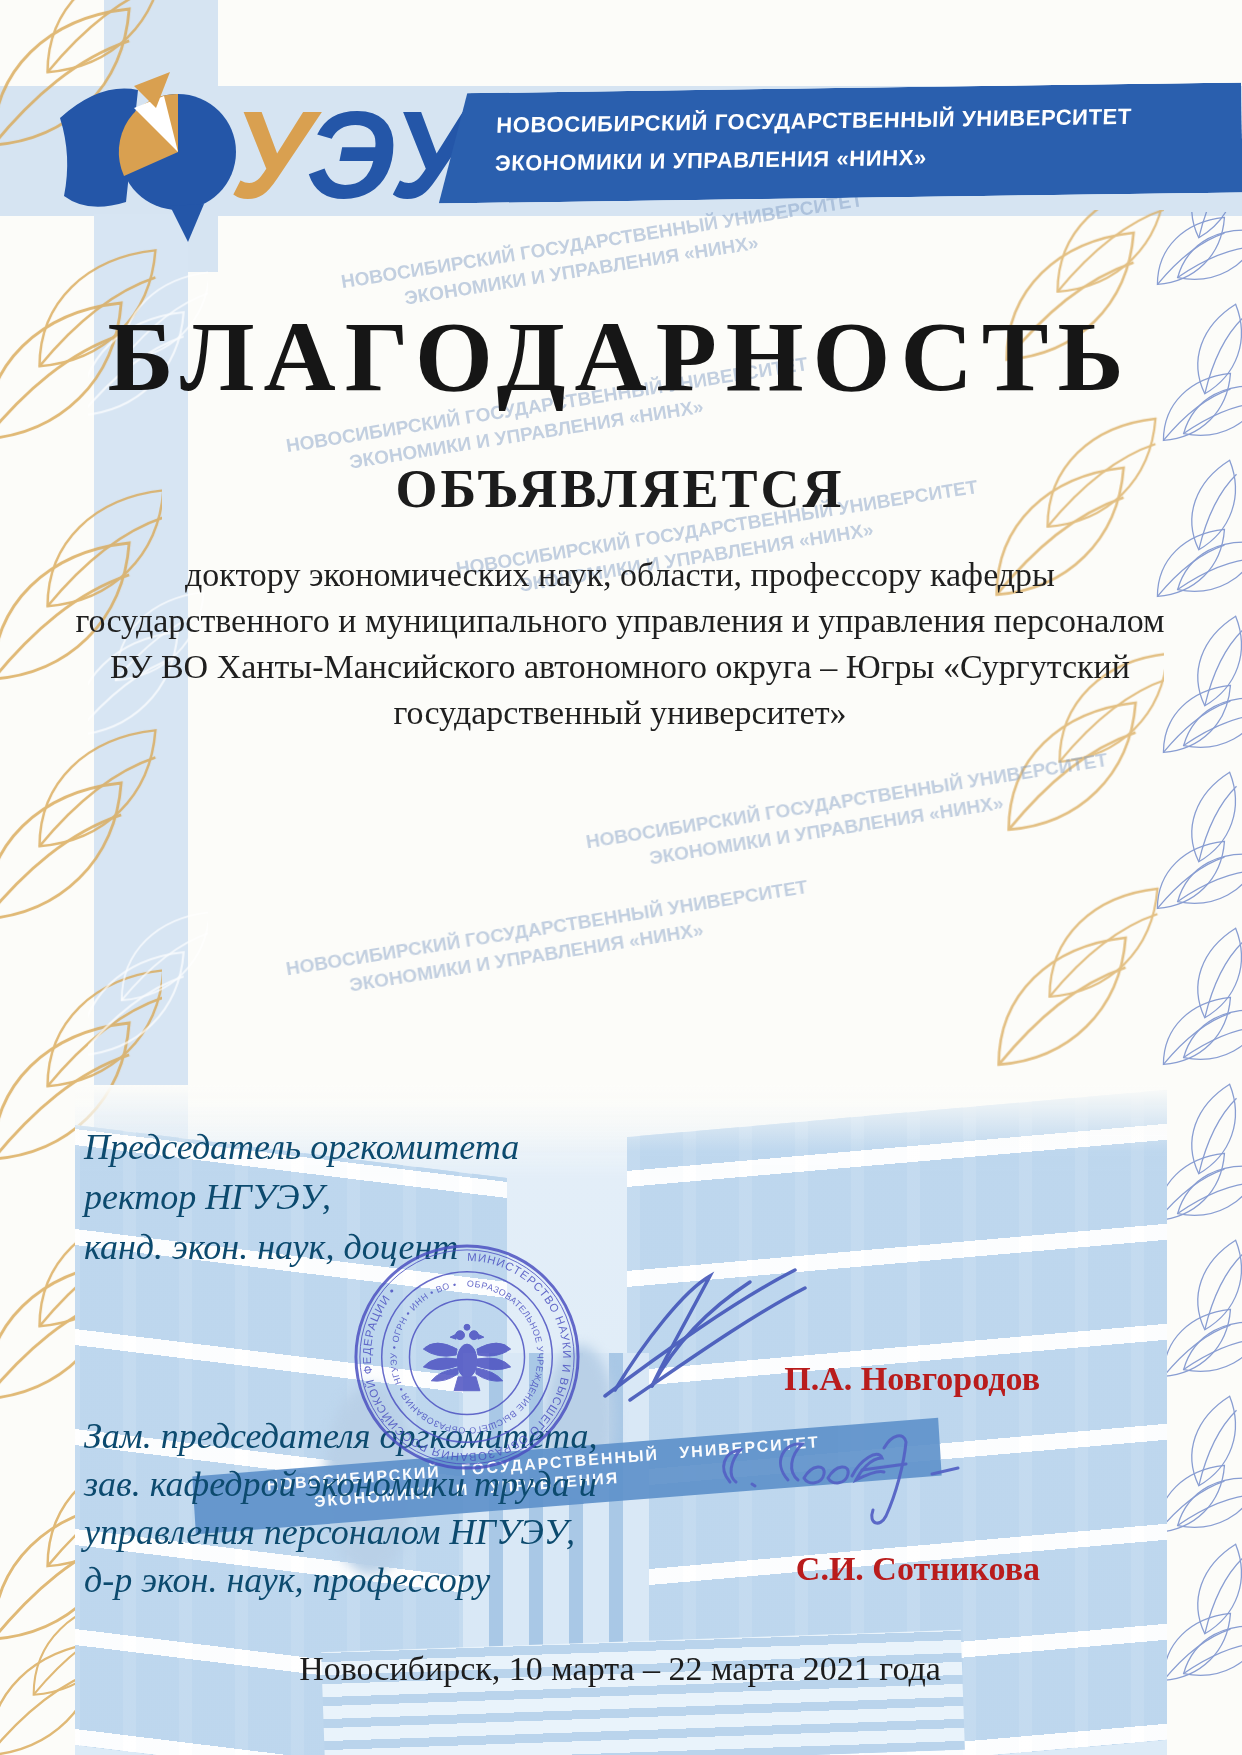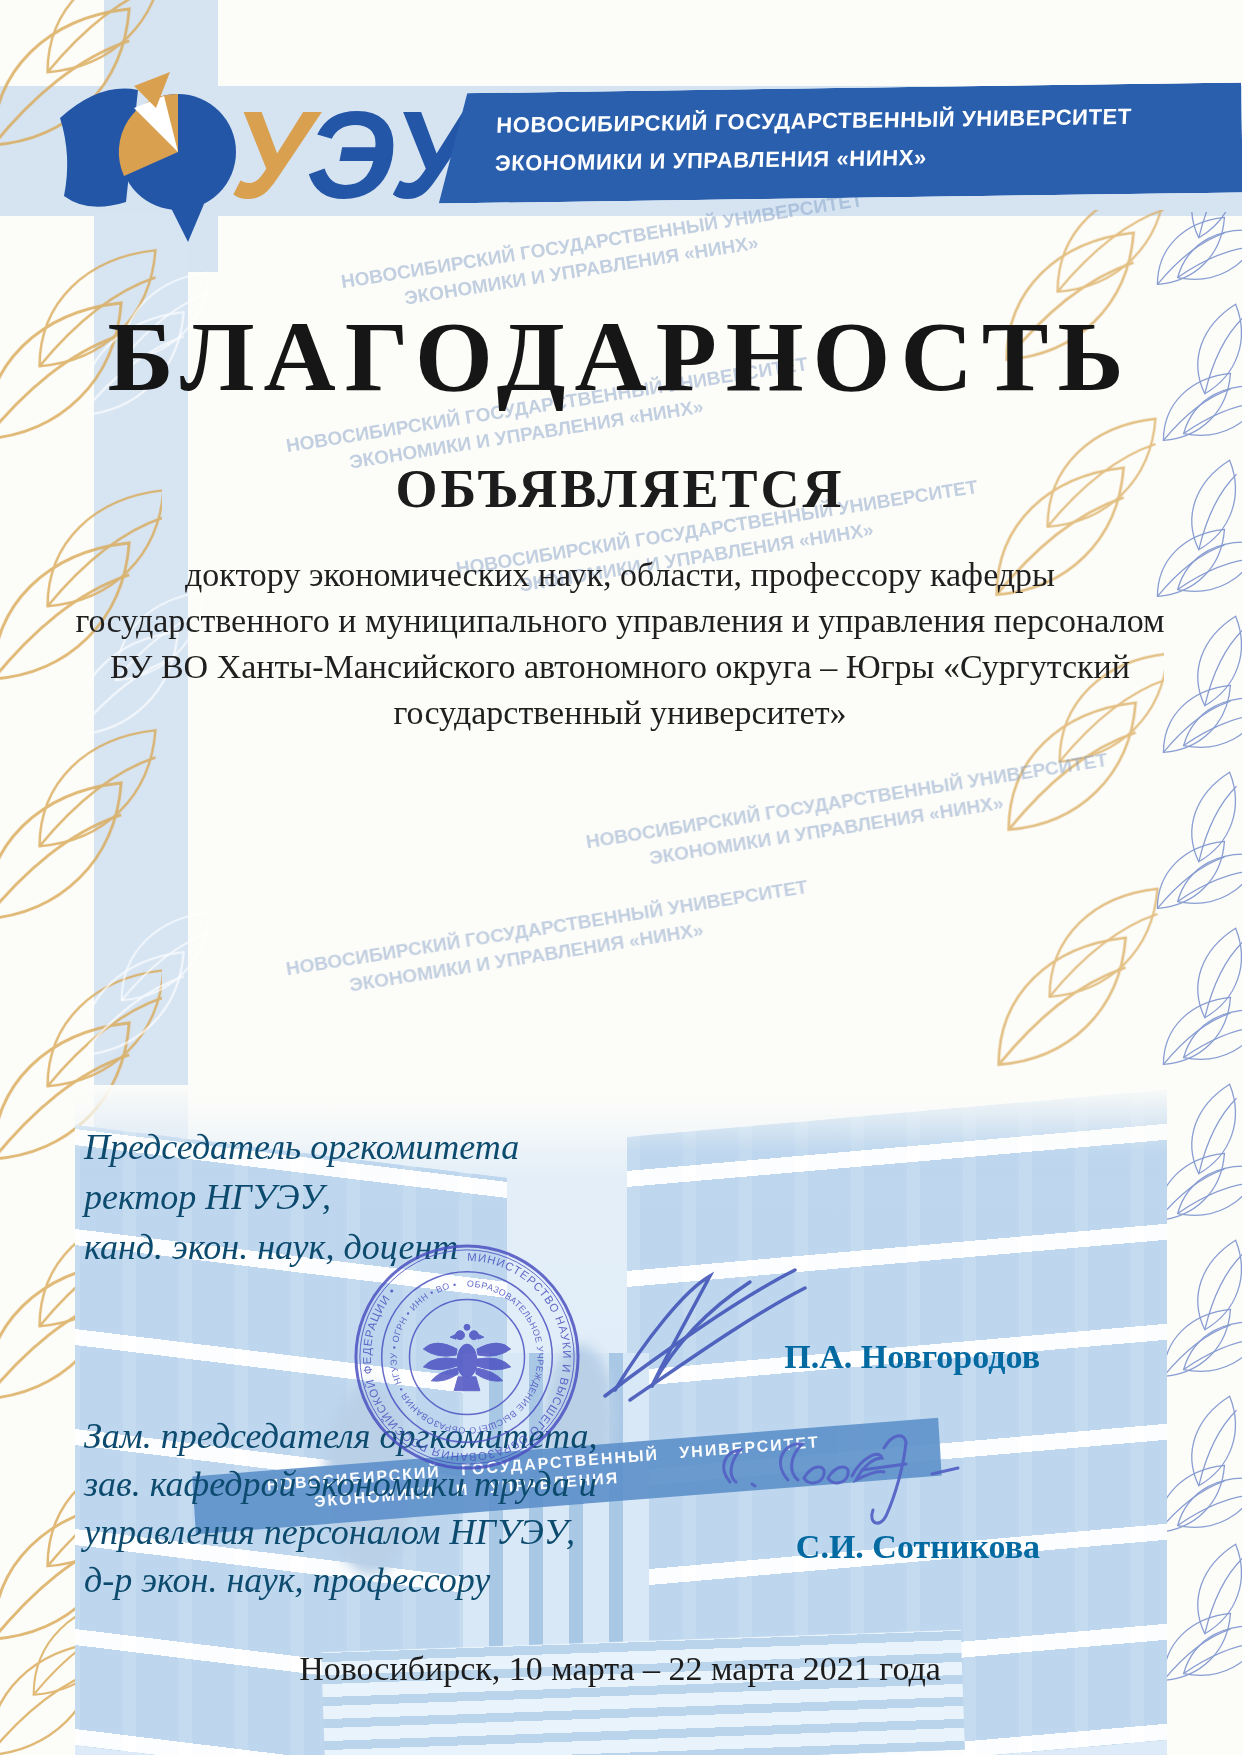--- a/index.html
+++ b/index.html
@@ -49,21 +49,21 @@
   .content{position:absolute;left:0;top:0;width:100%;height:100%;}
   .t-center{position:absolute;left:70px;width:1100px;text-align:center;color:#1c1c1c;}
   .title{top:302px;font-size:100px;font-weight:bold;letter-spacing:9px;line-height:110px;color:#161616;}
   .announce{top:458px;font-size:54px;font-weight:bold;letter-spacing:3px;}
   .descr{top:552px;font-size:34px;line-height:46px;color:#1f1f1f;}
   .r-name{top:742px;font-size:54px;font-weight:bold;font-style:italic;letter-spacing:1px;}
   .award{top:846px;font-size:44px;font-weight:bold;line-height:58px;}
   .sig-pos{position:absolute;left:84px;font-size:36px;font-style:italic;color:#0c4a6e;line-height:50px;white-space:nowrap;}
   .sig1{top:1122px;}
   .sig2{top:1412px;line-height:48px;}
-  .sig-name{position:absolute;right:202px;font-size:34px;font-weight:bold;color:#0369a1;white-space:nowrap;}
+  .sig-name{position:absolute;right:202px;font-size:34px;font-weight:bold;color:#b91c1c;white-space:nowrap;margin-top:22px;}
   .name1{top:1338px;}
   .name2{top:1528px;}
   .footer-line{top:1650px;font-size:34px;font-weight:normal;}
 
   
   .stamp{position:absolute;left:348px;top:1238px;width:238px;height:238px;opacity:.84;}
   .ink{position:absolute;}
 </style>
 </head>
 <body>

